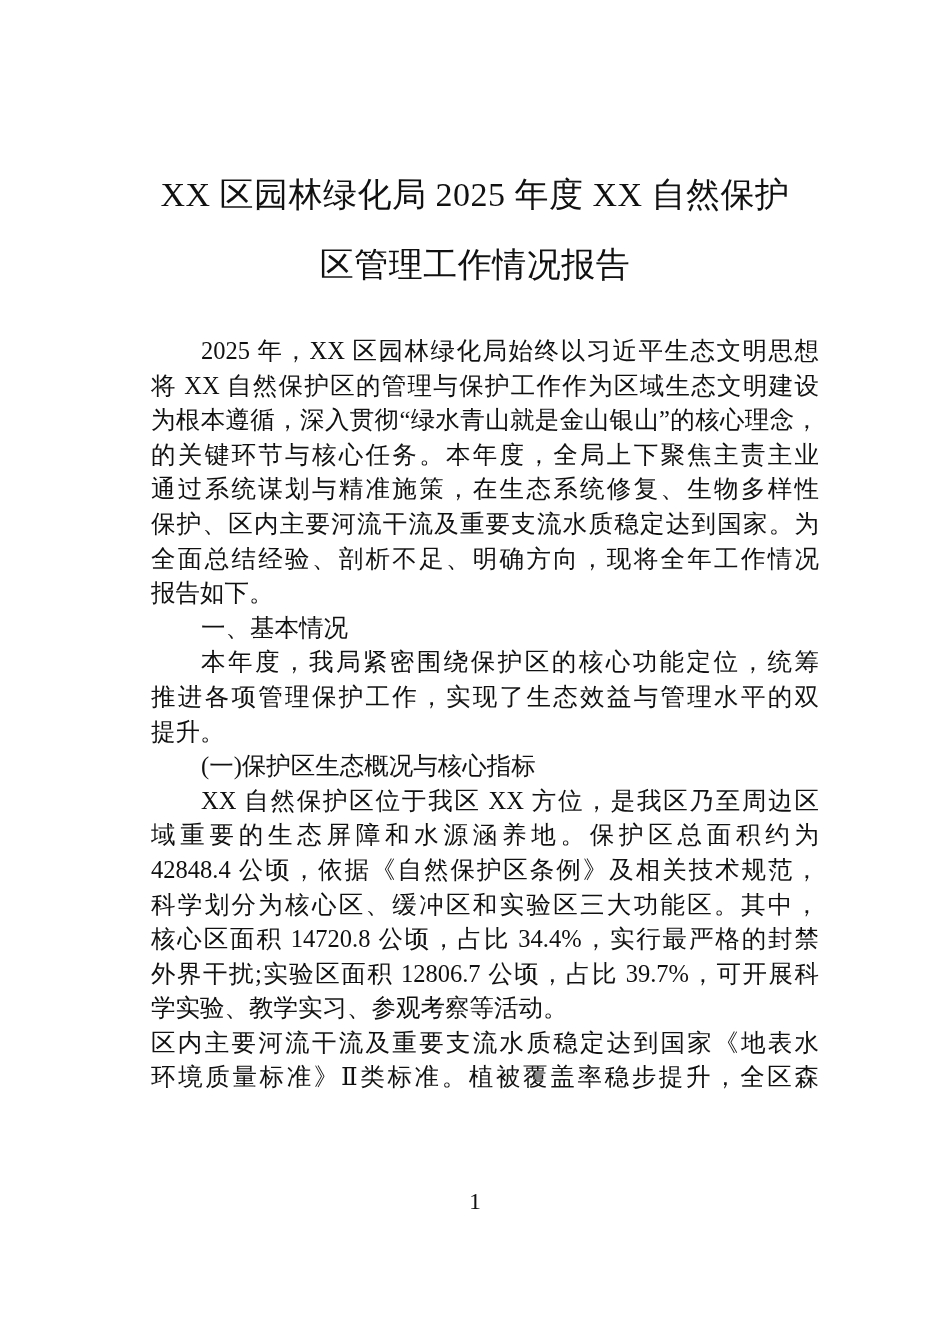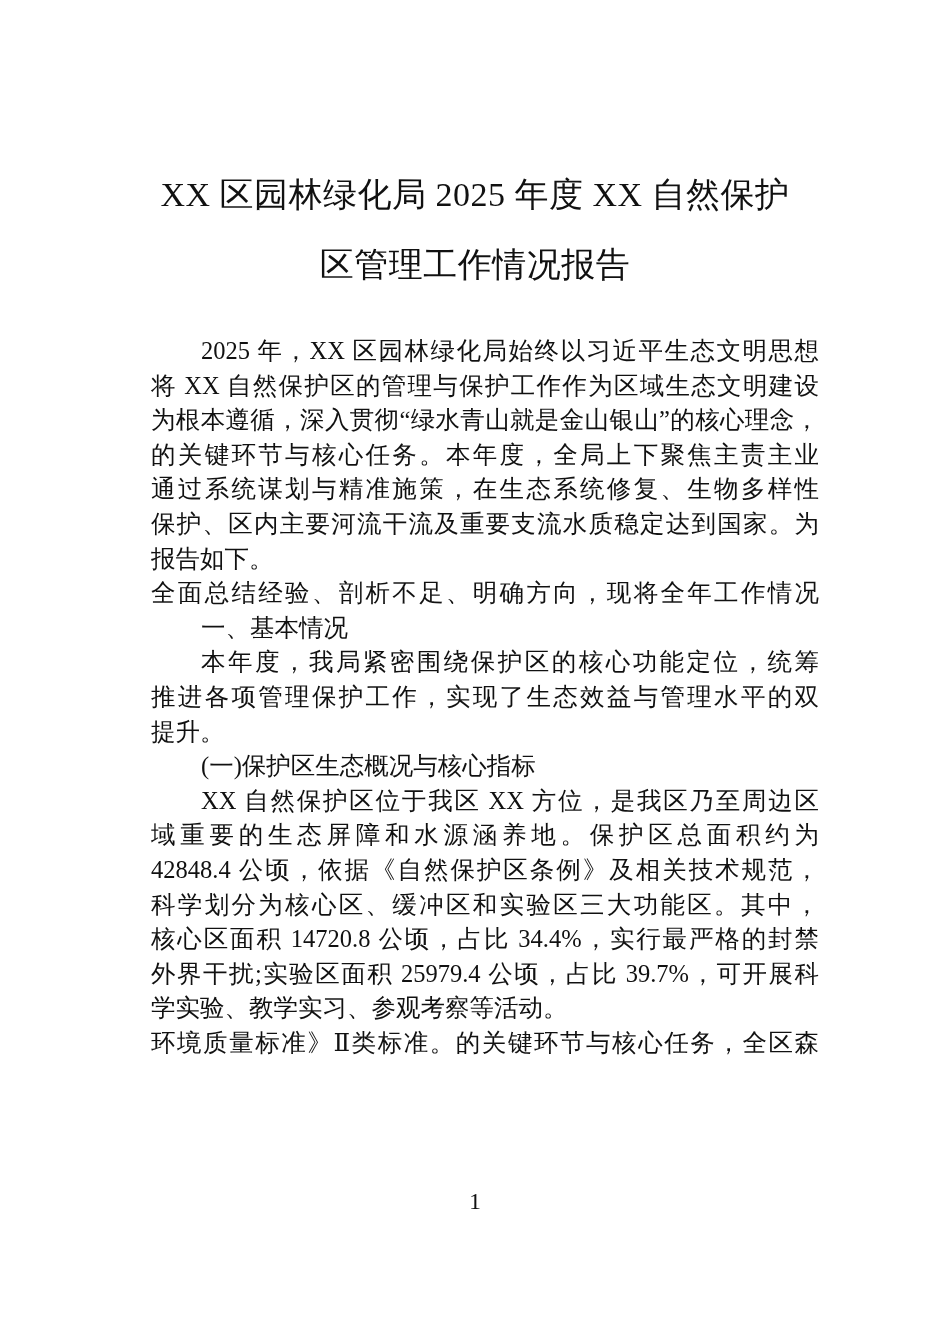--- a/index.html
+++ b/index.html
@@ -26,43 +26,44 @@
 
   <div class="body">
 
     <div>
       <div class="line indent">2025 年，XX 区园林绿化局始终以习近平生态文明思想</div>
       <div class="line">将 XX 自然保护区的管理与保护工作作为区域生态文明建设</div>
       <div class="line">为根本遵循，深入贯彻“绿水青山就是金山银山”的核心理念，</div>
       <div class="line">的关键环节与核心任务。本年度，全局上下聚焦主责主业</div>
       <div class="line">通过系统谋划与精准施策，在生态系统修复、生物多样性</div>
       <div class="line">保护、区内主要河流干流及重要支流水质稳定达到国家。为</div>
+      <div class="line">全面总结经验、剖析不足、明确方向，现将全年工作情况</div>
       <div class="line last">报告如下。</div>
-      <div class="line">全面总结经验、剖析不足、明确方向，现将全年工作情况</div>
     </div>
 
     <div class="line indent last">一、基本情况</div>
 
     <div>
       <div class="line indent">本年度，我局紧密围绕保护区的核心功能定位，统筹</div>
       <div class="line">推进各项管理保护工作，实现了生态效益与管理水平的双</div>
       <div class="line last">提升。</div>
     </div>
 
     <div class="line indent last">(一)保护区生态概况与核心指标</div>
 
     <div>
       <div class="line indent">XX 自然保护区位于我区 XX 方位，是我区乃至周边区</div>
       <div class="line">域重要的生态屏障和水源涵养地。保护区总面积约为</div>
       <div class="line">42848.4 公顷，依据《自然保护区条例》及相关技术规范，</div>
       <div class="line">科学划分为核心区、缓冲区和实验区三大功能区。其中，</div>
       <div class="line">核心区面积 14720.8 公顷，占比 34.4%，实行最严格的封禁</div>
-      <div class="line">外界干扰;实验区面积 25979.4 公顷，占比 39.7%，可开展科</div>
+      <div class="line">外界干扰;实验区面积 12806.7 公顷，占比 39.7%，可开展科</div>
       <div class="line last">学实验、教学实习、参观考察等活动。</div>
     </div>
 
     <div>
-      <div class="line">环境质量标准》Ⅱ类标准。的关键环节与核心任务，全区森</div>
+      <div class="line">区内主要河流干流及重要支流水质稳定达到国家《地表水</div>
+      <div class="line">环境质量标准》Ⅱ类标准。植被覆盖率稳步提升，全区森</div>
     </div>
   </div>
 
   <div class="pagenum">1</div>
 </div>
 
 </body></html>

